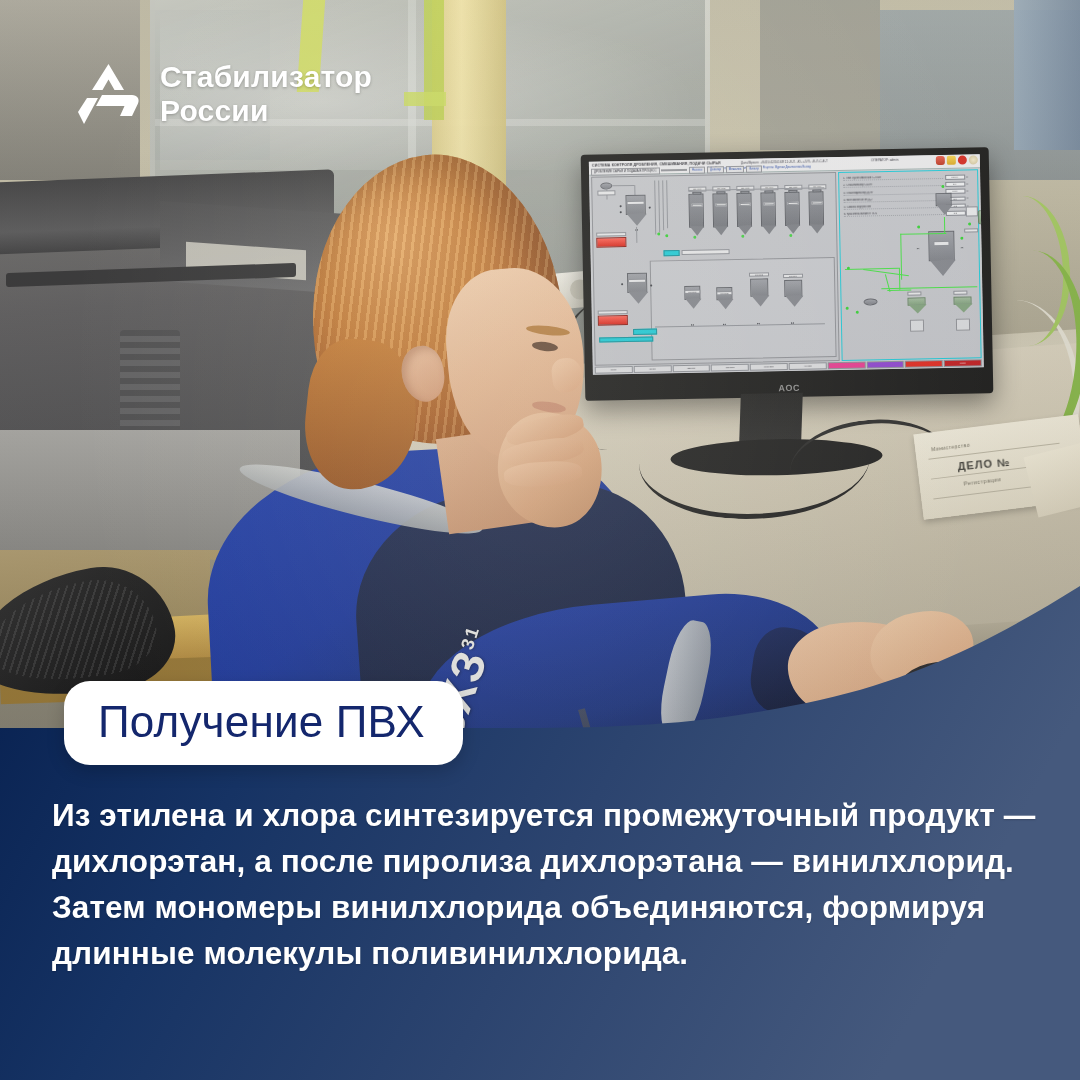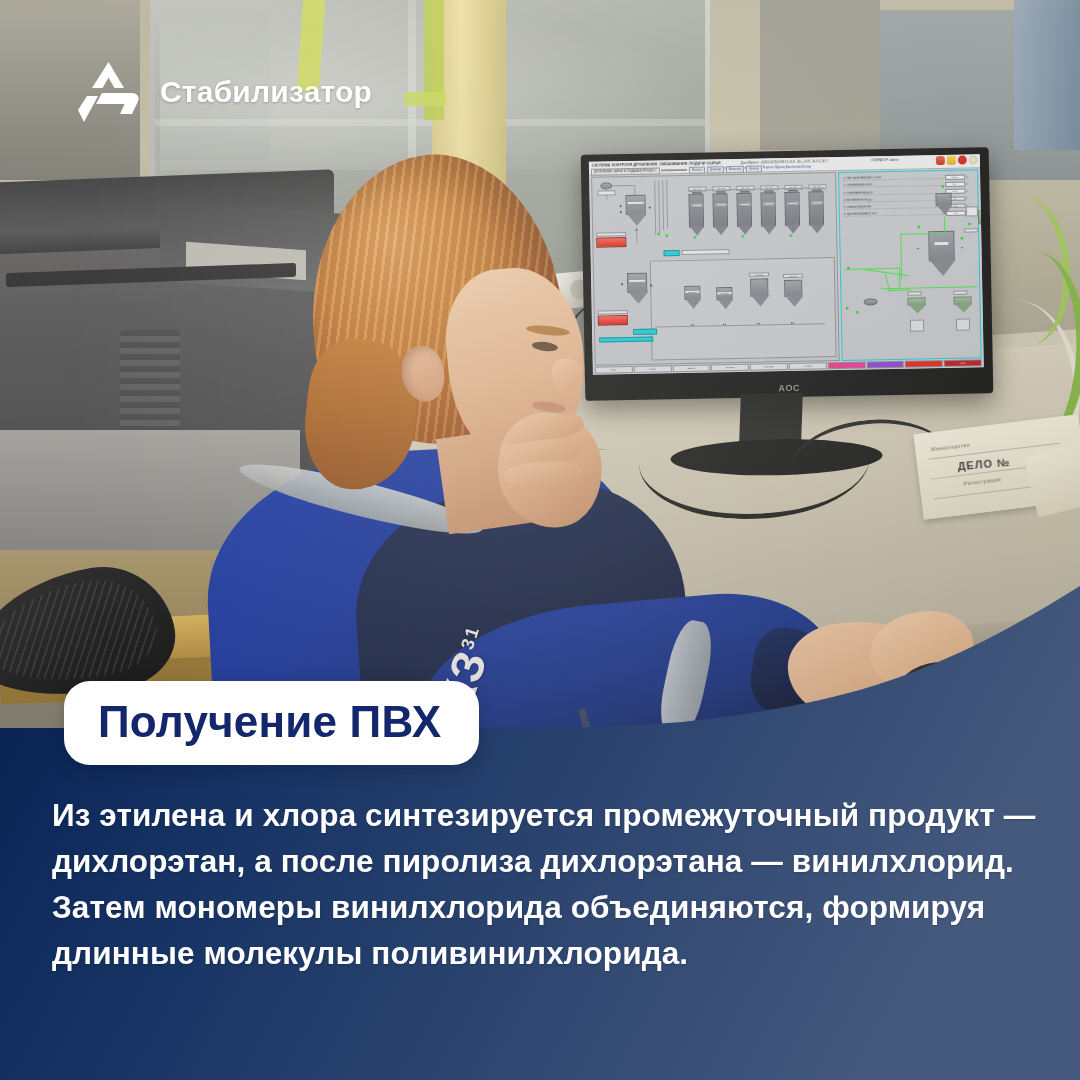--- a/index.html
+++ b/index.html
@@ -487,21 +487,21 @@
   }
 
   
   .title-card{
     position:absolute;left:64px;top:681px;
     background:#fff;border-radius:26px;
     padding:19px 38px 21px 34px;
     box-shadow:0 6px 18px rgba(0,0,0,.18);
   }
   .title-card h1{
-    margin:0;font-size:44px;line-height:1;font-weight:bold;
+    margin:0;font-size:44px;line-height:1;font-weight:normal;
     color:#14276d;letter-spacing:.2px;white-space:nowrap;
   }
 
   
   .body-copy{
     position:absolute;left:52px;top:793px;width:990px;
     color:#ffffff;font-size:31.5px;line-height:1.46;font-weight:bold;
     letter-spacing:.1px;
     text-shadow:0 1px 2px rgba(0,0,0,.18);
   }
@@ -859,20 +859,21 @@
   <div class="content">
 
     <div class="logo">
       <svg class="logo-mark" viewBox="0 0 66 64">
         <path d="M30.5 2 L46 28 L36.5 28 L30.5 17.5 L24.5 28 L14 28 Z" fill="#ffffff"></path>
         <path d="M12 33 L54 33 C59 33 62 37 60 41.5 L54 54 L42 54 L46.5 44 L18 44 L24 33 Z" fill="#ffffff"></path>
         <path d="M9 36 L20 36 L6 62 L0 50 Z" fill="#ffffff"></path>
       </svg>
       <div class="logo-text">
         <div>Стабилизатор</div>
+        <div>России</div>
       </div>
     </div>
 
     <div class="title-card">
       <h1>Получение ПВХ</h1>
     </div>
 
     <div class="body-copy">
       <p>Из этилена и хлора синтезируется промежуточный продукт — дихлорэтан, а после пиролиза дихлорэтана — винилхлорид. Затем мономеры винилхлорида объединяются, формируя длинные молекулы поливинилхлорида.</p>
     </div>

